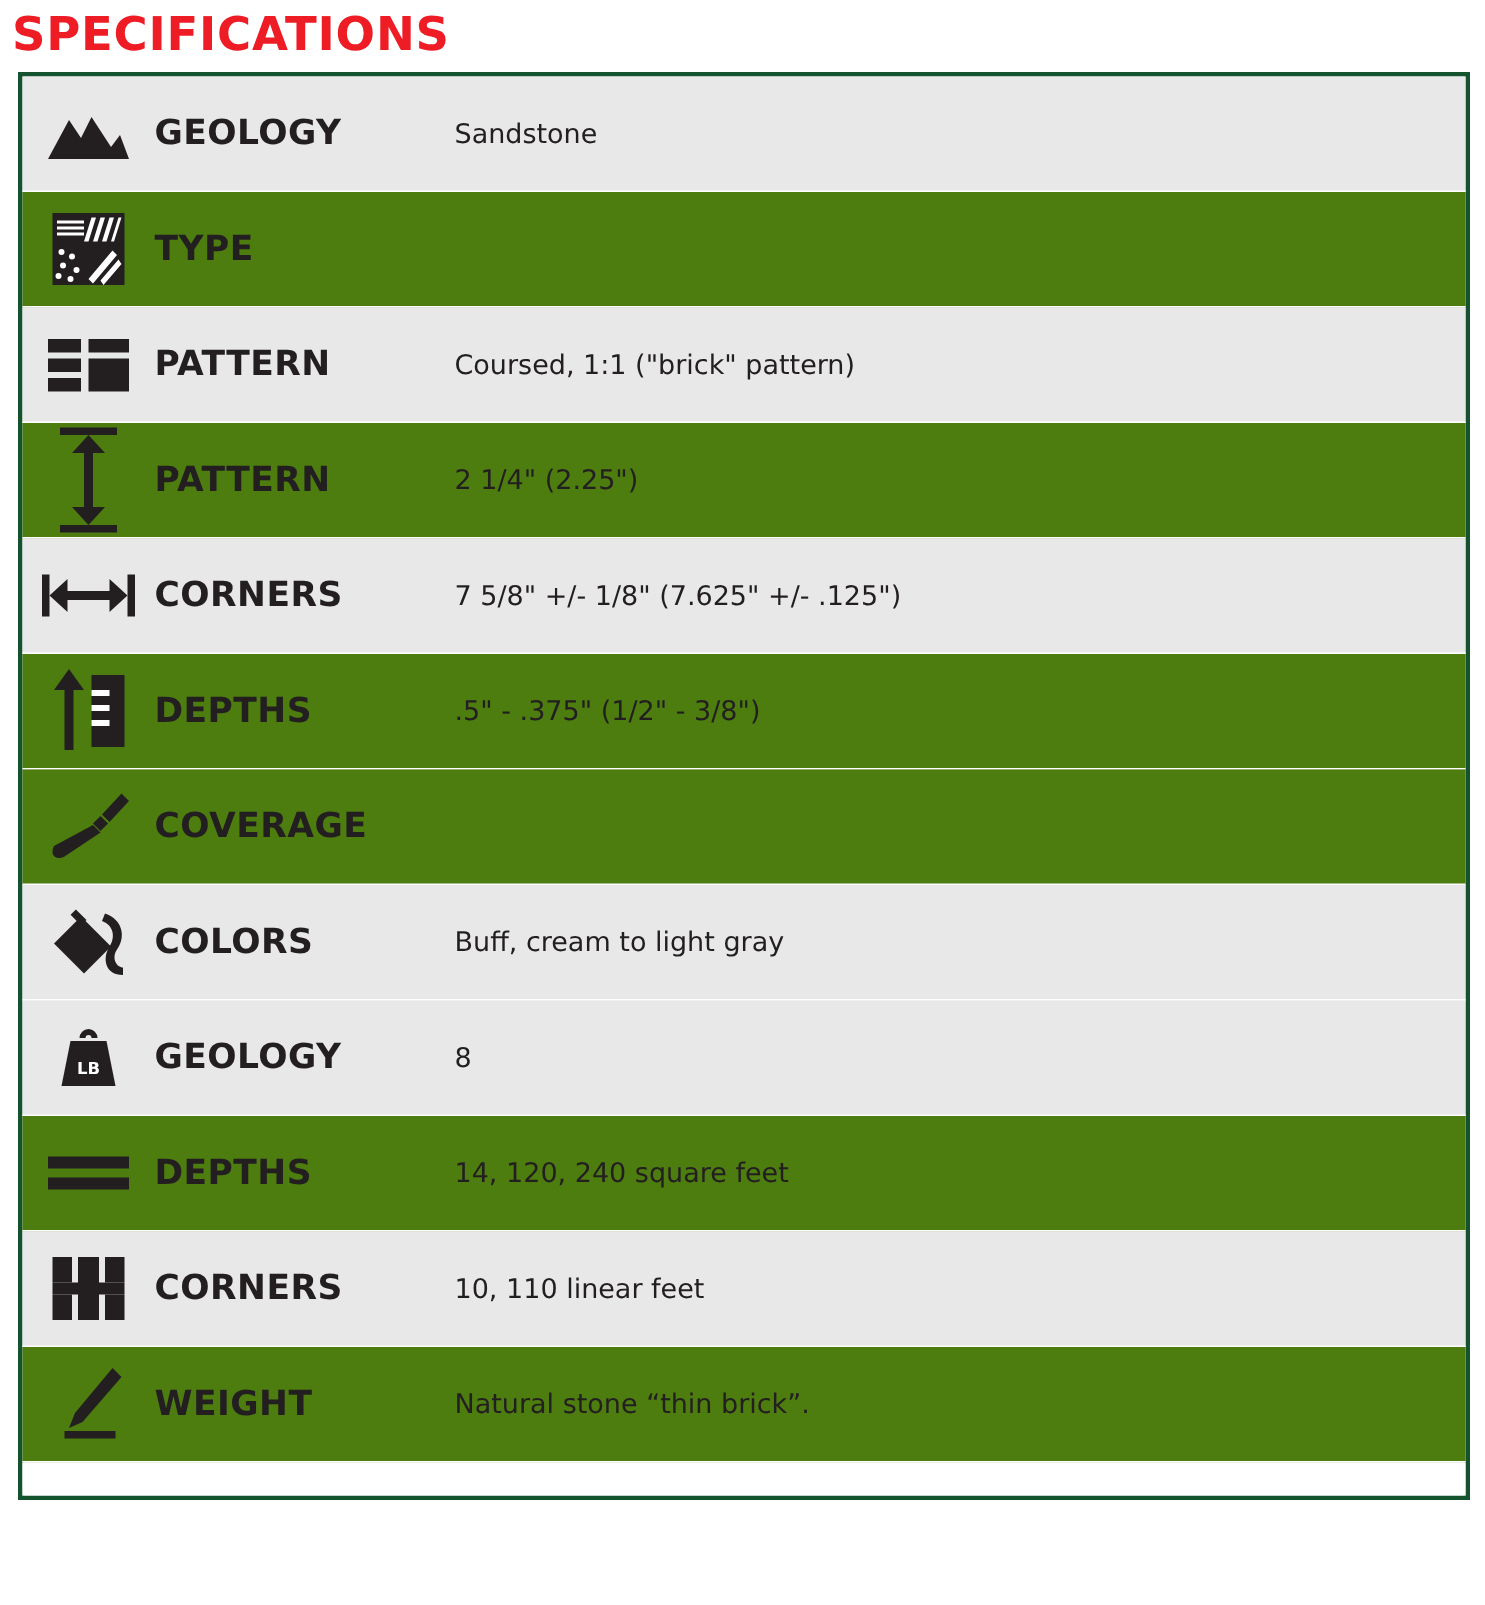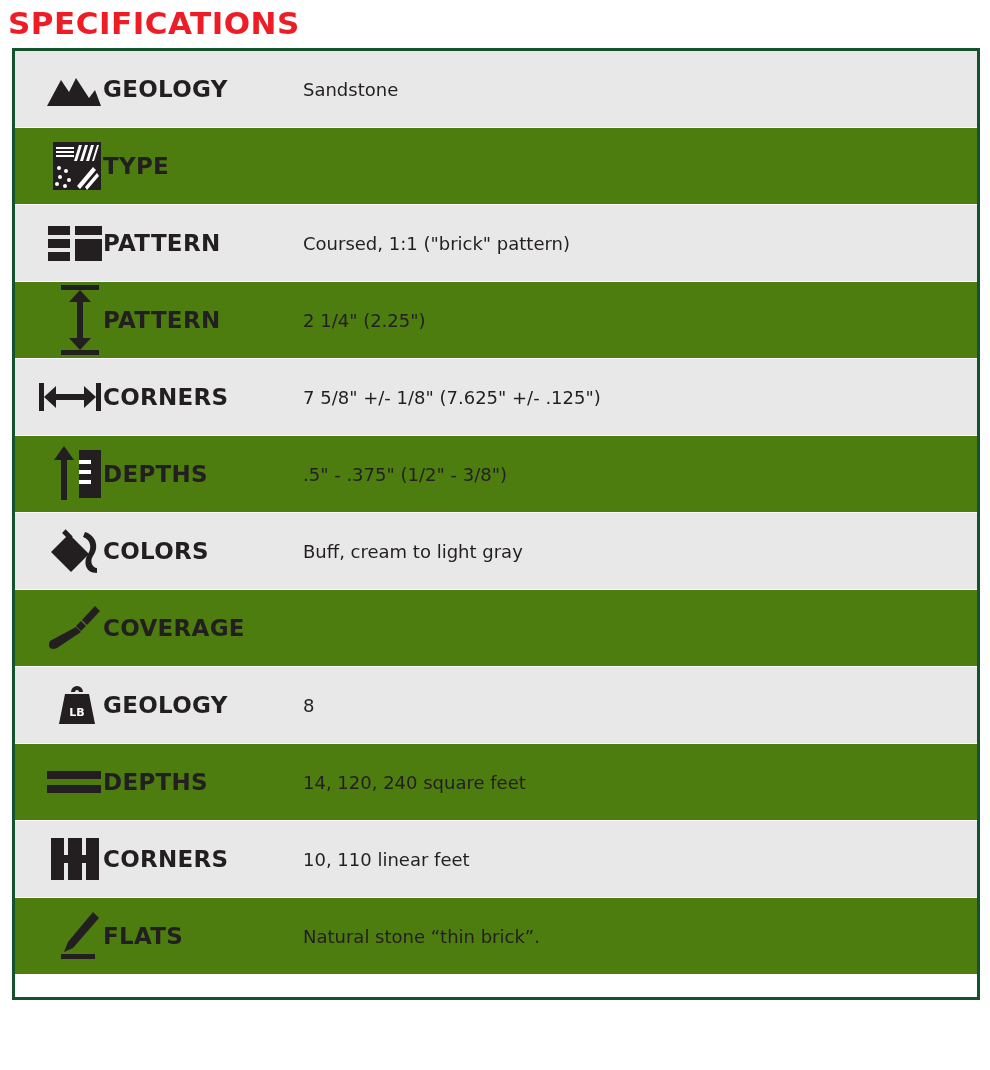--- a/index.html
+++ b/index.html
@@ -48,21 +48,21 @@
     background: #4d7c0f;
   }
   .spec-row:last-child {
     border-bottom: none;
   }
   .cell-icon {
     width: 88px;
     min-width: 88px;
     display: flex;
     align-items: center;
-    justify-content: flex-end;
+    justify-content: center;
   }
   .cell-label {
     width: 200px;
     min-width: 200px;
     display: flex;
     align-items: center;
     font-size: 23px;
     font-weight: bold;
     letter-spacing: 0.3px;
     color: #231f20;
@@ -181,46 +181,46 @@
             <rect x="28" y="16" width="12" height="4"></rect>
             <rect x="28" y="26" width="12" height="4"></rect>
             <rect x="28" y="36" width="12" height="4"></rect>
           </g>
         </svg>
       </div>
       <div class="cell-label">DEPTHS</div>
       <div class="cell-value">.5" - .375" (1/2" - 3/8")</div>
     </div>
 
+    <div class="spec-row plain">
+      <div class="cell-icon">
+        <svg width="60" height="52" viewBox="0 0 60 52">
+          <g fill="#231f20">
+            <path d="M52 4 L57 9 L44 23 L39 18 Z"></path>
+            <path d="M38 19 L43 24 L38 29 L33 24 Z"></path>
+            <path d="M33 25 L38 30 L14 46 C8 49, 4 45, 7 39 Z"></path>
+          </g>
+        </svg>
+      </div>
+      <div class="cell-label">COVERAGE</div>
+      <div class="cell-value"></div>
+    </div>
+
     <div class="spec-row shaded">
       <div class="cell-icon">
         <svg width="58" height="50" viewBox="0 0 58 50">
           <g fill="#231f20">
             <path d="M6 26 L24 8 L44 28 L26 46 Z"></path>
             <rect x="20" y="4" width="5" height="10" transform="rotate(-45 22 9)"></rect>
             <path d="M40 6 C52 10, 54 22, 48 30 C44 36, 48 42, 52 42 L52 47 C40 47, 38 36, 43 28 C47 22, 46 14, 38 11 Z"></path>
           </g>
         </svg>
       </div>
       <div class="cell-label">COLORS</div>
       <div class="cell-value">Buff, cream to light gray</div>
-    </div>
-
-    <div class="spec-row plain">
-      <div class="cell-icon">
-        <svg width="60" height="52" viewBox="0 0 60 52">
-          <g fill="#231f20">
-            <path d="M52 4 L57 9 L44 23 L39 18 Z"></path>
-            <path d="M38 19 L43 24 L38 29 L33 24 Z"></path>
-            <path d="M33 25 L38 30 L14 46 C8 49, 4 45, 7 39 Z"></path>
-          </g>
-        </svg>
-      </div>
-      <div class="cell-label">COVERAGE</div>
-      <div class="cell-value"></div>
     </div>
 
     <div class="spec-row shaded">
       <div class="cell-icon">
         <svg width="52" height="46" viewBox="0 0 52 46">
           <g fill="#231f20">
             <path d="M20 10 a6 6 0 0 1 12 0 h-4 a2 2 0 0 0 -4 0 z"></path>
             <path d="M14 12 L38 12 L44 42 L8 42 Z"></path>
           </g>
           <text x="26" y="34" font-family="DejaVu Sans, sans-serif" font-size="11" font-weight="bold" fill="#ffffff" text-anchor="middle">LB</text>
@@ -262,20 +262,20 @@
 
     <div class="spec-row plain">
       <div class="cell-icon">
         <svg width="52" height="56" viewBox="0 0 52 56">
           <g fill="#231f20">
             <path d="M42 4 L48 10 L22 40 L13 44 L17 34 Z"></path>
             <rect x="10" y="46" width="34" height="5"></rect>
           </g>
         </svg>
       </div>
-      <div class="cell-label">FLATS</div>
+      <div class="cell-label">WEIGHT</div>
       <div class="cell-value">Natural stone “thin brick”.</div>
     </div>
 
     <div class="bottom-pad"></div>
 
   </div>
 </div>
 
 </body></html>

